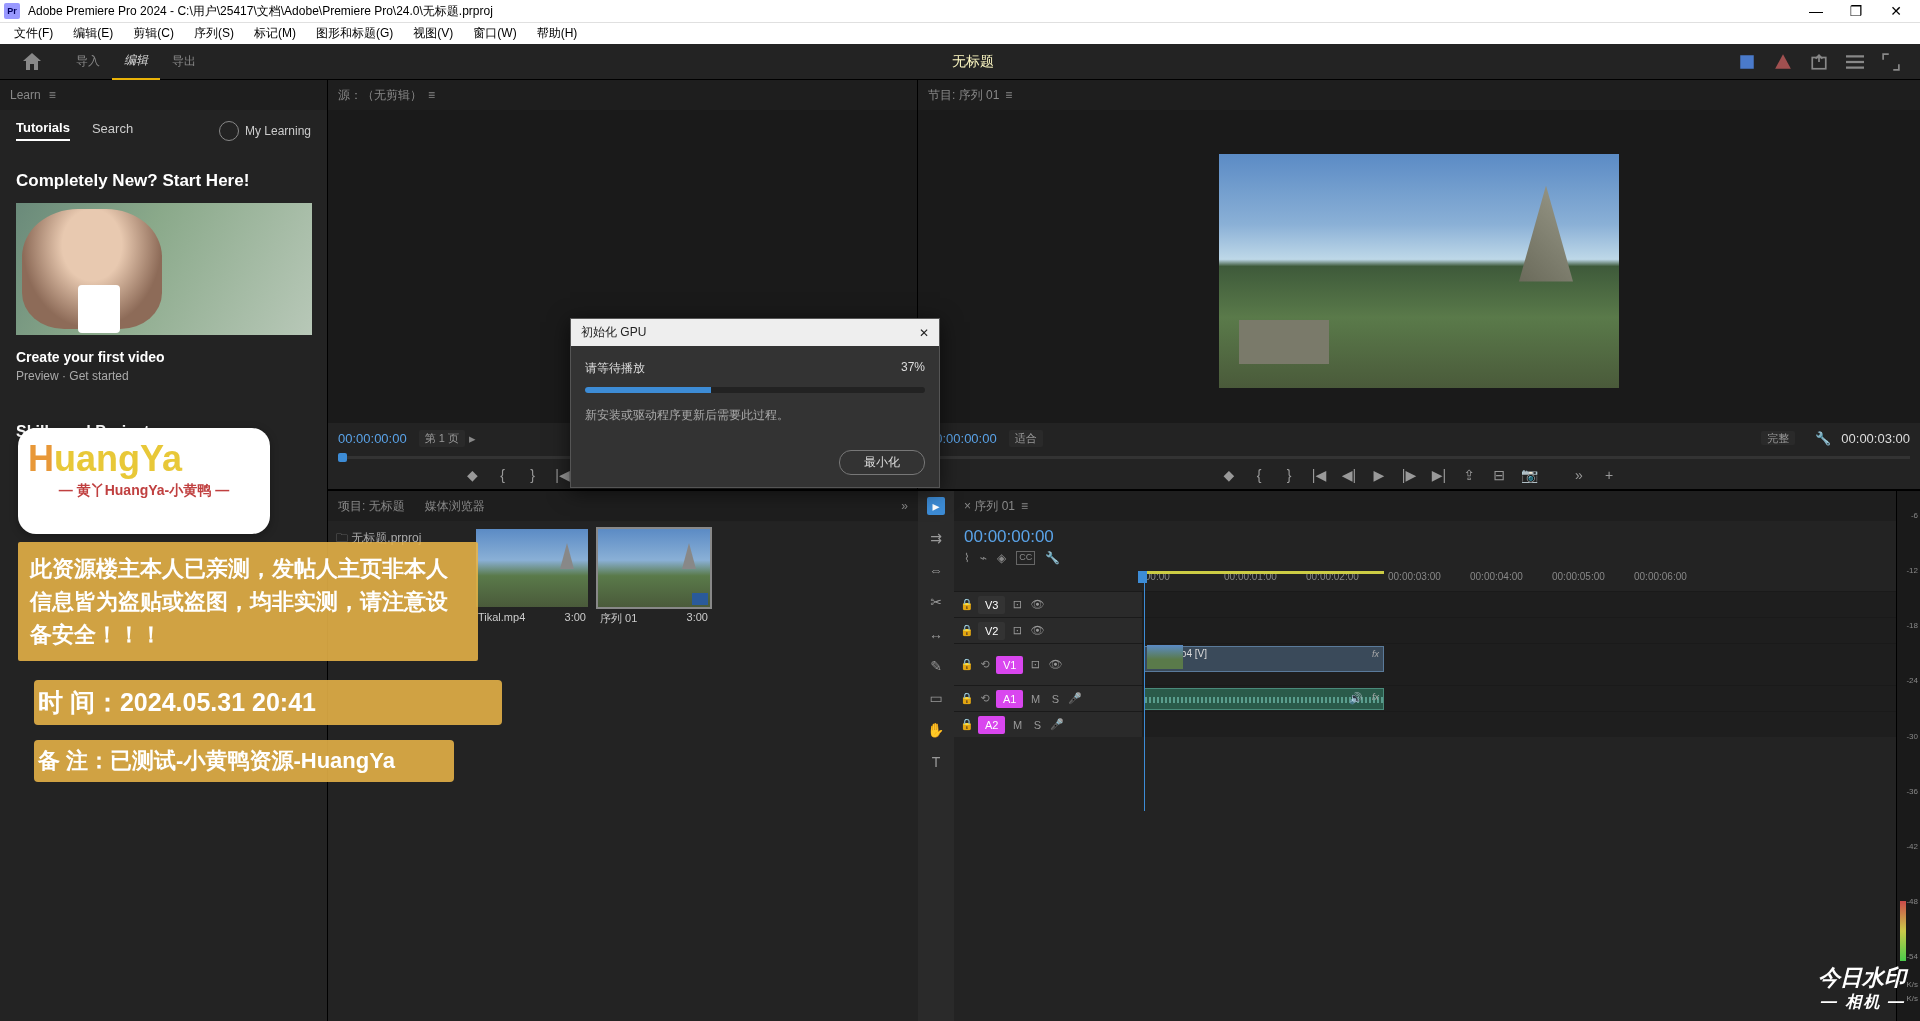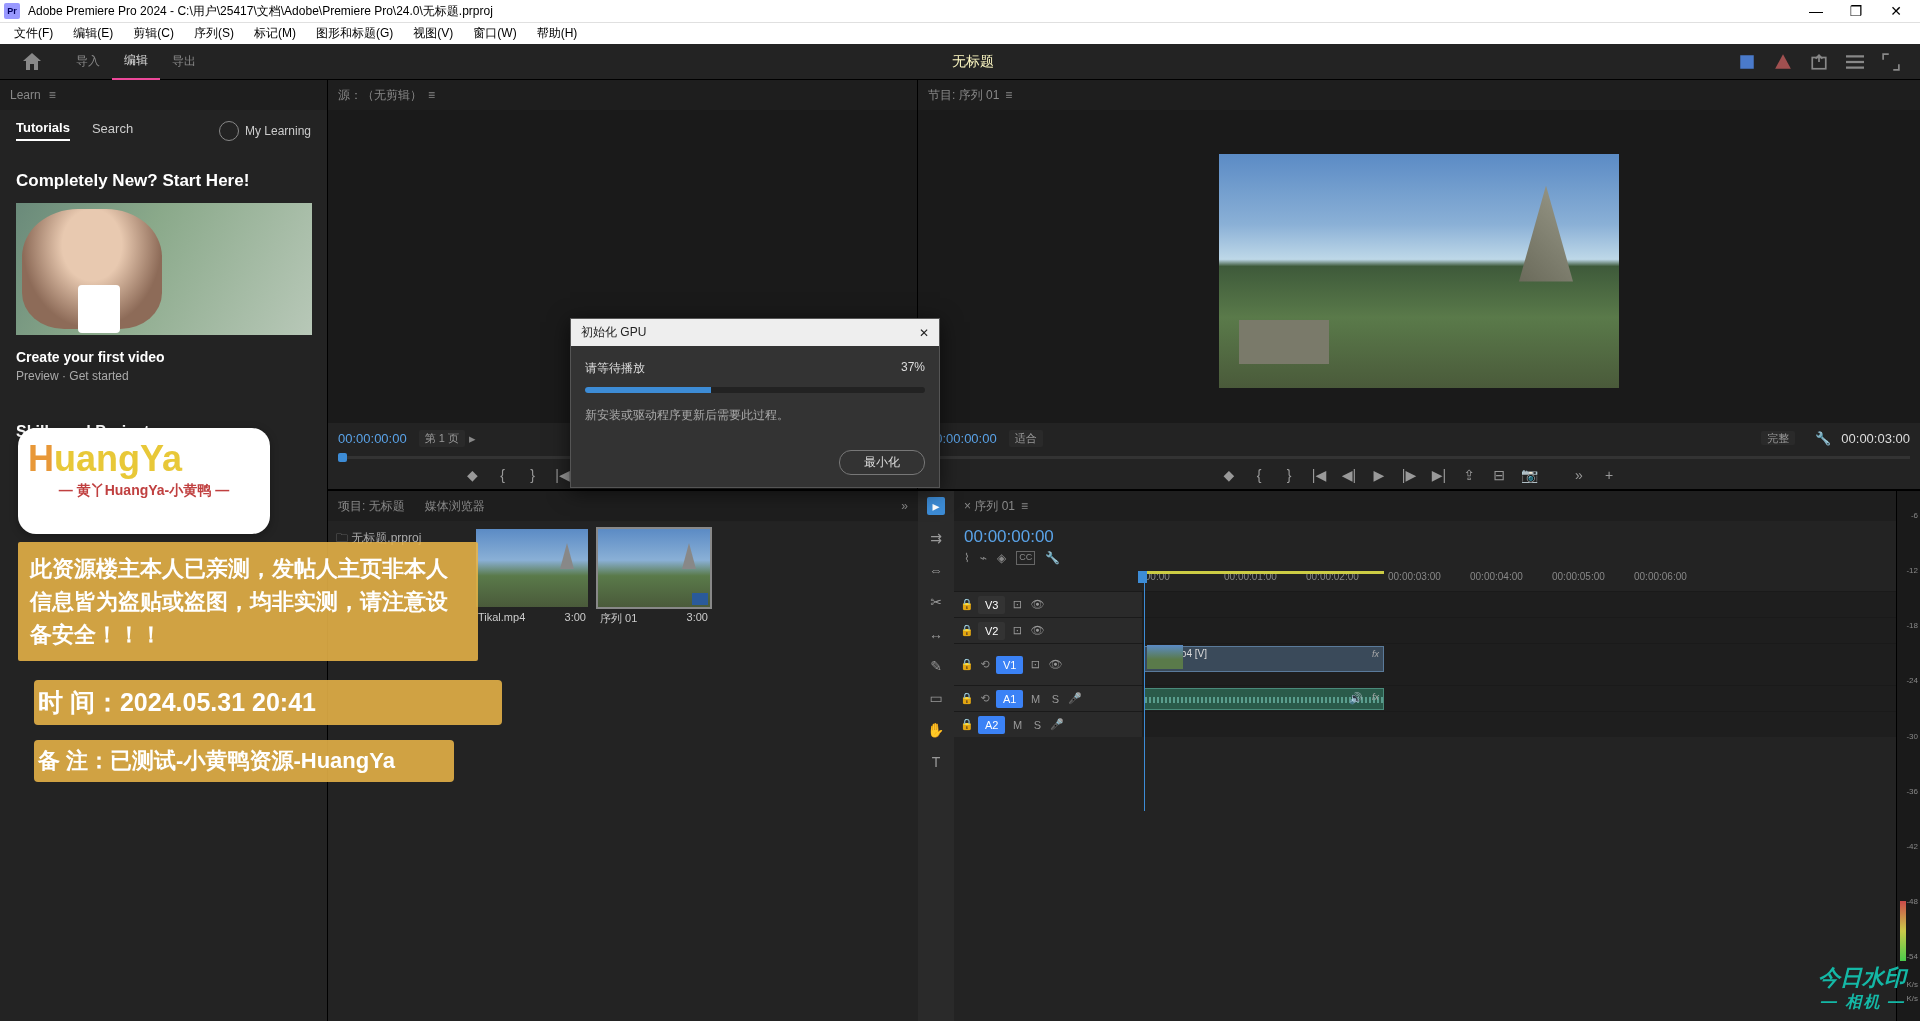--- a/index.html
+++ b/index.html
@@ -12,21 +12,21 @@
 .titlebar .winbtn { width: 40px; height: 22px; text-align: center; line-height: 22px; font-size: 14px; }
 
 
 .menubar { height: 22px; background: #fff; display: flex; align-items: center; padding: 0 4px; color: #000; font-size: 12px; border-top: 1px solid #e0e0e0; }
 .menubar span { padding: 2px 10px; cursor: pointer; }
 
 
 .headerbar { height: 36px; background: #232323; display: flex; align-items: center; padding: 0 20px; border-bottom: 1px solid #000; }
 .headerbar .home-icon { width: 24px; height: 24px; margin-right: 20px; }
 .headerbar .tab { padding: 0 12px; color: #888; height: 36px; display: flex; align-items: center; }
-.headerbar .tab.active { color: #ddd; border-bottom: 2px solid #ec4899; }
+.headerbar .tab.active { color: #ddd; border-bottom: 2px solid #eab308; font-style: italic; }
 .headerbar .center-title { flex: 1; text-align: center; color: #fef9c3; font-size: 14px; }
 .headerbar .right-icons { display: flex; gap: 18px; align-items: center; }
 .headerbar .right-icons > span { width: 18px; height: 18px; display: inline-block; }
 
 
 .workspace { display: grid; grid-template-columns: 328px 590px 1fr; grid-template-rows: 410px 1fr; height: calc(1021px - 22px - 22px - 36px); }
 
 
 .learn-panel { grid-row: 1 / 3; background: #232323; border-right: 1px solid #000; display: flex; flex-direction: column; position: relative; }
 .panel-tab-row { height: 30px; background: #1e1e1e; display: flex; align-items: center; padding: 0 10px; color: #888; font-size: 12px; }
@@ -89,21 +89,21 @@
 .tl-ruler-right { flex: 1; position: relative; display: flex; color: #888; font-size: 10px; }
 .tl-ruler-right span { width: 82px; text-align: left; }
 .playhead-line { position: absolute; left: 2px; top: 0; width: 1px; height: 240px; background: #3d8cd6; z-index: 5; }
 .playhead-head { position: absolute; left: -4px; top: 0; width: 9px; height: 12px; background: #3d8cd6; z-index: 6; }
 .workarea-bar { position: absolute; left: 2px; top: 0; height: 3px; background: #cccc44; width: 240px; }
 .tl-tracks { flex: 1; }
 .track-row { display: flex; height: 42px; border-top: 1px solid #1a1a1a; }
 .track-row.short { height: 26px; }
 .track-head { width: 188px; display: flex; align-items: center; background: #2a2a2a; gap: 4px; padding: 0 6px; font-size: 11px; color: #ccc; }
 .track-head .lock, .track-head .sync { color: #888; width: 14px; text-align: center; }
-.track-head .tname { background: #3b82f6; color: #fff; padding: 3px 7px; border-radius: 2px; font-size: 11px; min-width: 24px; text-align: center; }
+.track-head .tname { background: #d946ef; color: #fff; padding: 3px 7px; border-radius: 2px; font-size: 11px; min-width: 24px; text-align: center; }
 .track-head .eye, .track-head .mute, .track-head .solo, .track-head .mic { width: 16px; text-align: center; color: #999; font-size: 11px; }
 .track-lane { flex: 1; background: #1e1e1e; position: relative; }
 .clip-v { position: absolute; left: 2px; top: 2px; width: 240px; height: 26px; background: #3a4a5a; border: 1px solid #5a7a9a; font-size: 10px; color: #ddd; padding: 1px 4px; }
 .clip-v .mini-thumb { width: 36px; height: 24px; background: linear-gradient(to bottom, #5b8bc5 0%, #5a7a4a 60%); position: absolute; left: 2px; bottom: 2px; }
 .clip-v .fx { position: absolute; right: 4px; top: 2px; color: #aaa; font-style: italic; font-size: 9px; }
 .clip-a { position: absolute; left: 2px; top: 2px; width: 240px; height: 22px; background: #2a5a4a; border: 1px solid #4a8a7a; }
 .clip-a .wave { position: absolute; left: 0; top: 8px; right: 0; height: 6px; background: repeating-linear-gradient(90deg, #7acaba 0 2px, transparent 2px 4px); opacity: 0.6; }
 .clip-a .vol-icon { position: absolute; right: 20px; top: 3px; color: #ccc; font-size: 11px; }
 .clip-a .fx2 { position: absolute; right: 4px; top: 3px; color: #aaa; font-style: italic; font-size: 9px; }
 
@@ -126,21 +126,21 @@
 
 
 .overlay-logo { position: absolute; left: 18px; top: 428px; width: 252px; height: 106px; background: #fff; border-radius: 18px; padding: 10px 10px; box-shadow: 0 2px 8px rgba(0,0,0,.3); z-index: 50; }
 .overlay-logo .big { font-size: 36px; font-weight: bold; }
 .overlay-logo .big .h { color: #e89838; }
 .overlay-logo .big .rest { color: #e8c838; }
 .overlay-logo .sub { color: #c04040; font-size: 14px; font-weight: bold; text-align: center; margin-top: 2px; }
 .overlay-text { position: absolute; left: 18px; top: 542px; width: 460px; background: rgba(232, 180, 72, 0.88); color: #fff; font-size: 22px; font-weight: bold; padding: 10px 12px; line-height: 1.5; z-index: 50; border-radius: 2px; }
 .overlay-time { position: absolute; left: 34px; top: 680px; width: 468px; color: #fff; font-size: 25px; font-weight: bold; z-index: 50; background: rgba(232, 180, 72, 0.88); padding: 6px 4px; border-radius: 4px; }
 .overlay-note { position: absolute; left: 34px; top: 740px; width: 420px; color: #fff; font-size: 22px; font-weight: bold; z-index: 50; background: rgba(232, 180, 72, 0.88); padding: 6px 4px; border-radius: 4px; }
-.corner-wm { position: absolute; right: 14px; bottom: 10px; color: #14b8a6; font-size: 22px; font-weight: bold; text-align: right; z-index: 50; line-height: 1.2; font-style: italic; }
+.corner-wm { position: absolute; right: 14px; bottom: 10px; color: #ffffff; font-size: 22px; font-weight: bold; text-align: right; z-index: 50; line-height: 1.2; font-style: italic; }
 .corner-wm .line2 { font-size: 16px; letter-spacing: 2px; }
 </style>
 </head>
 <body>
 
 <div class="titlebar">
   <span class="logo">Pr</span>
   <span class="title">Adobe Premiere Pro 2024 - C:\用户\25417\文档\Adobe\Premiere Pro\24.0\无标题.prproj</span>
   <span class="winbtn">—</span>
   <span class="winbtn">❐</span>

